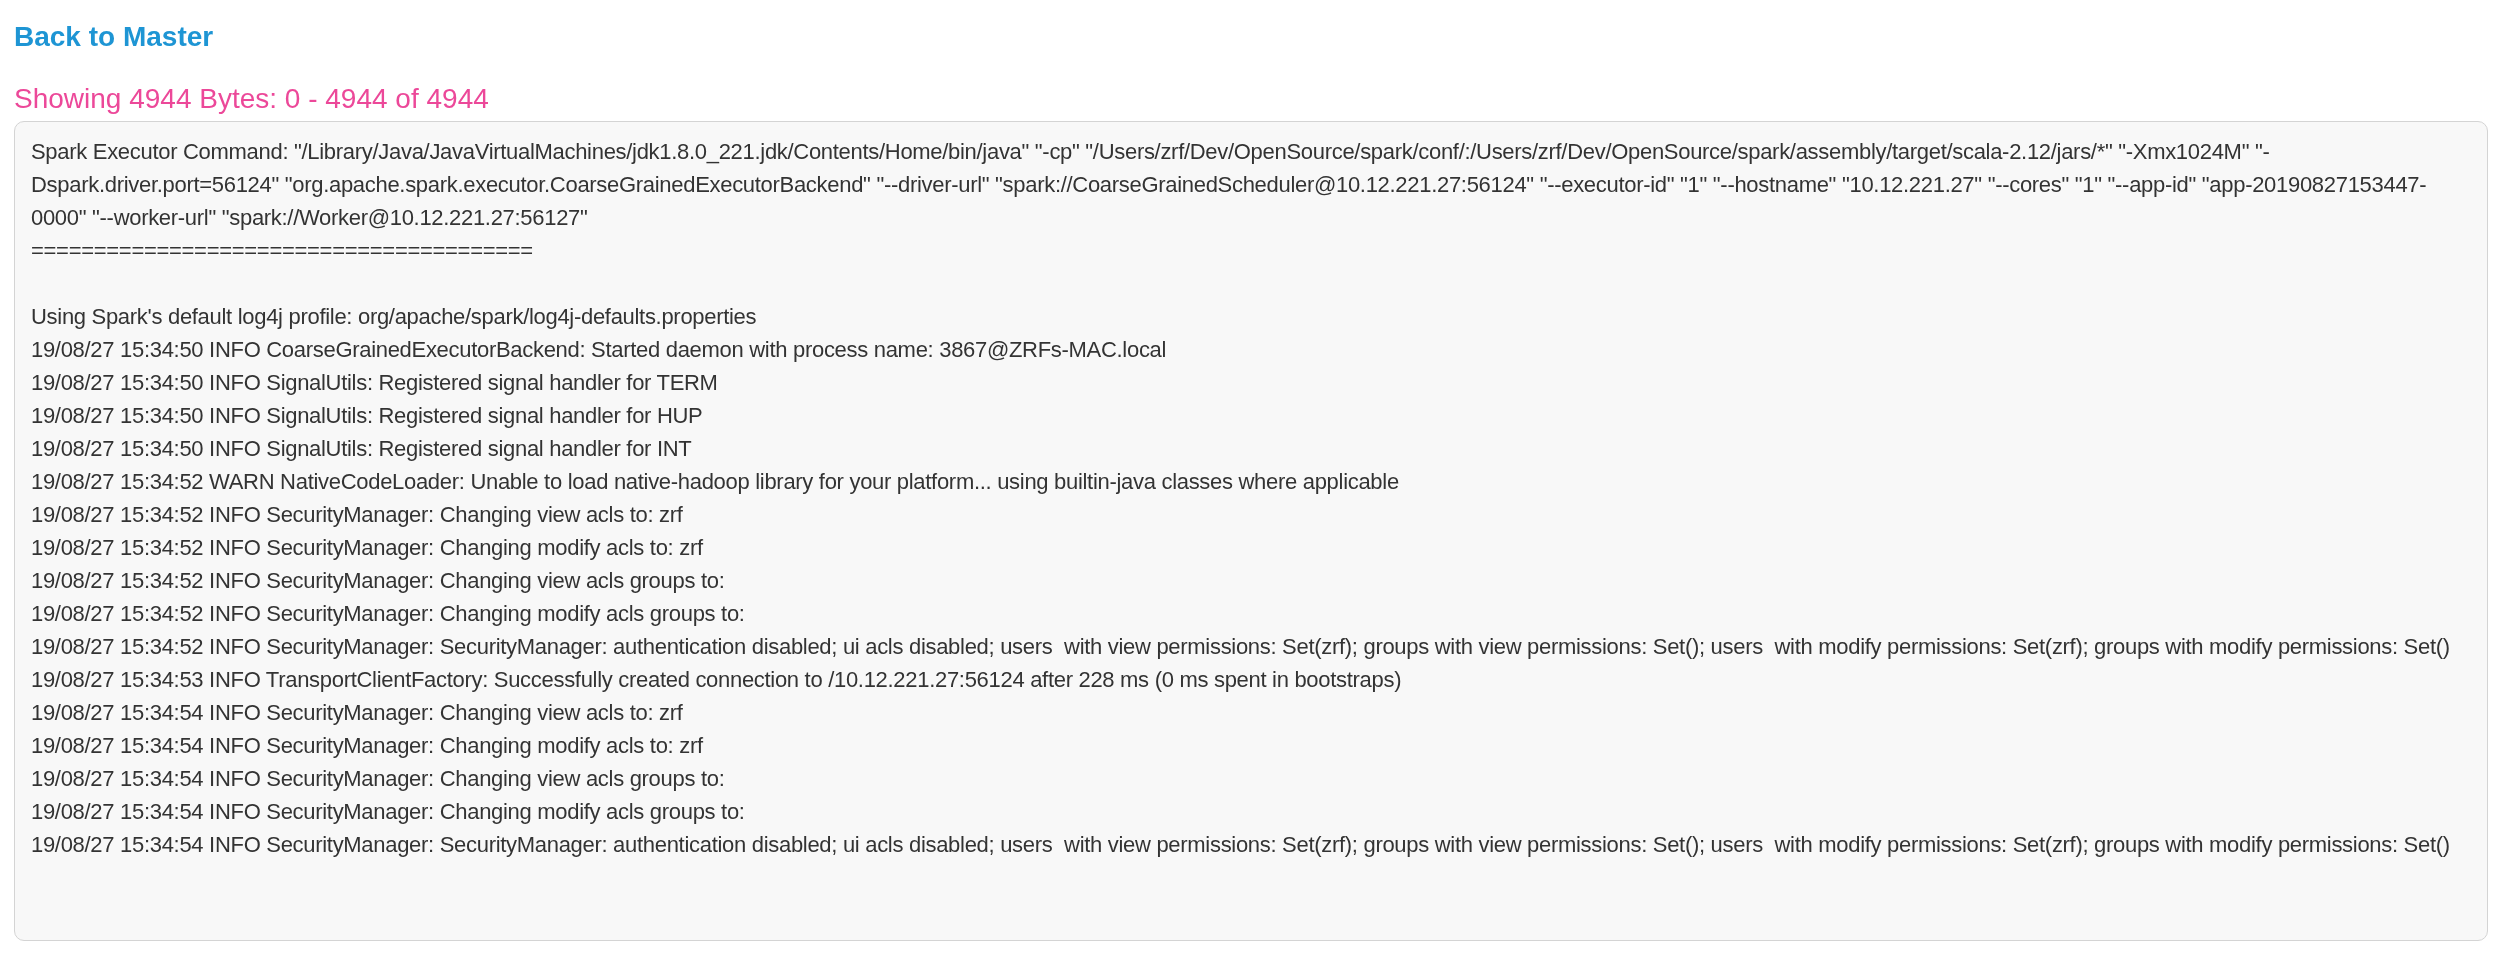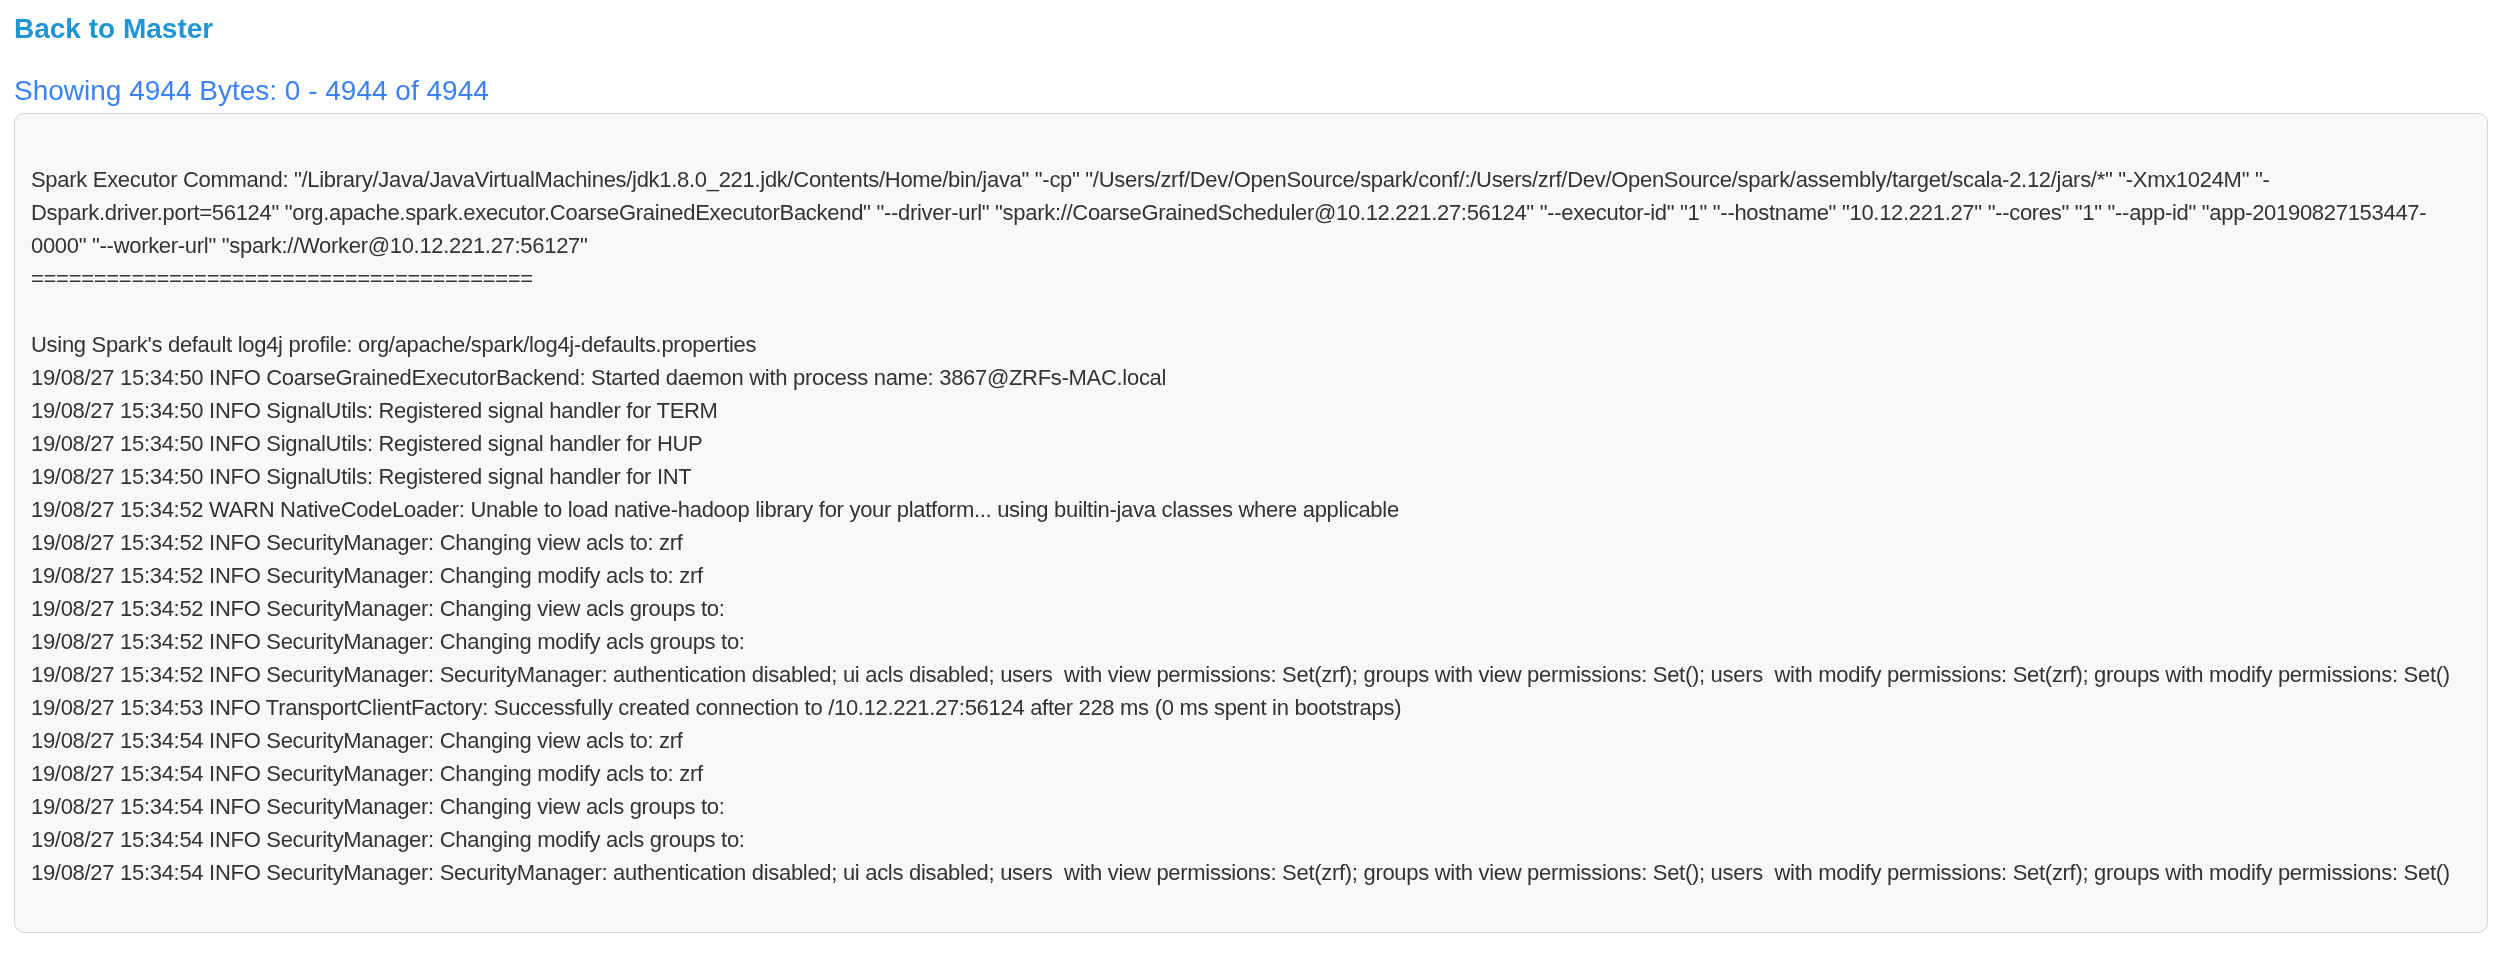--- a/index.html
+++ b/index.html
@@ -12,26 +12,27 @@
   .page { padding: 12px 22px 0 14px; }
 
   .back-link {
     display: inline-block;
     font-size: 28px;
     font-weight: bold;
     color: #1e95d4;
     text-decoration: none;
     line-height: 34px;
     cursor: pointer;
+    margin-top: 8px;
   }
 
   .byte-info {
     margin-top: 28px;
     font-size: 28px;
-    color: #3b82f6;
+    color: #ec4899;
     line-height: 34px;
   }
 
   .top-of-log {
     margin-top: 10px;
     height: 47px;
     line-height: 45px;
     text-align: center;
     background: #ececec;
     border: 1px solid #d9d9d9;
@@ -53,21 +54,20 @@
     overflow: hidden;
   }
   .log-text {
     font-family: "Liberation Sans", "DejaVu Sans", sans-serif;
     font-size: 22px;
     line-height: 33px;
     letter-spacing: -0.3px;
     color: #333333;
     white-space: pre-wrap;
     word-wrap: break-word;
-    margin-top: 36px;
   }
 </style>
 </head>
 <body>
 
 <div class="page">
 
   <a href="#" class="back-link">Back to Master</a>
 
   <div class="byte-info">Showing 4944 Bytes: 0 - 4944 of 4944</div>

